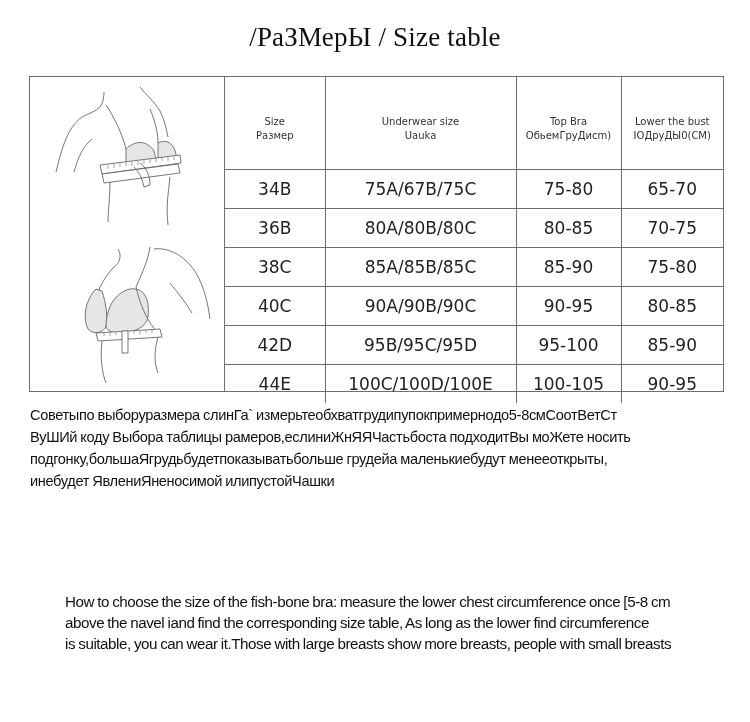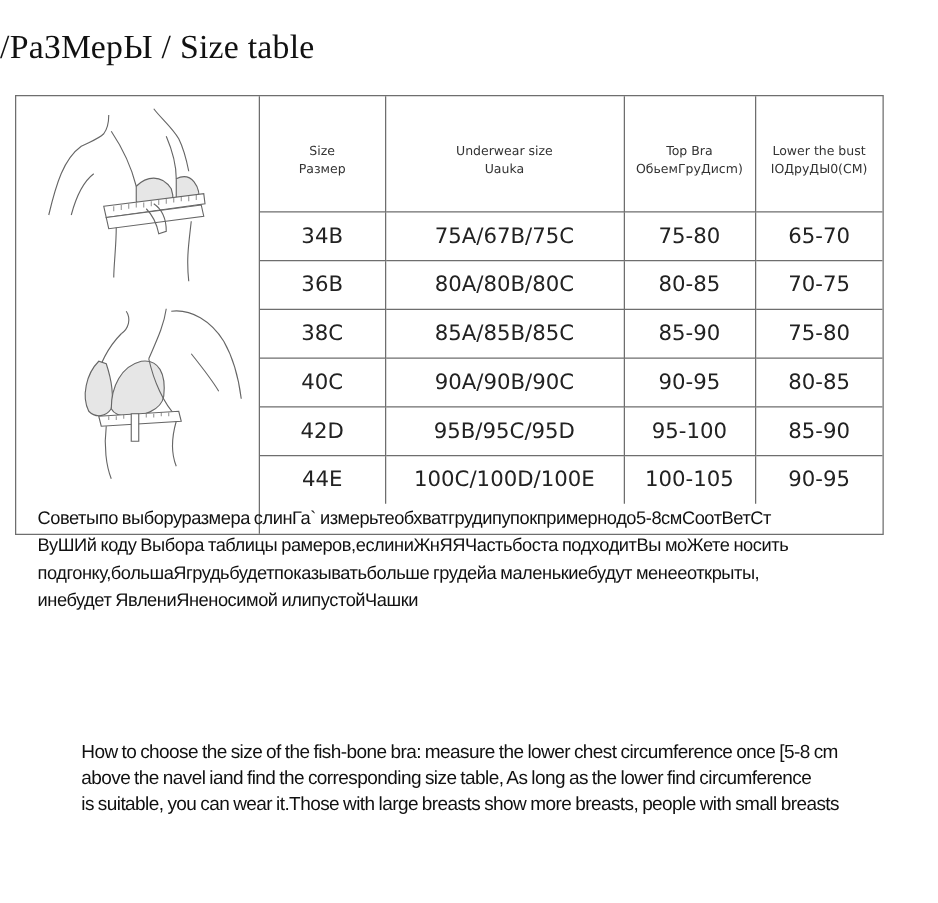--- a/index.html
+++ b/index.html
@@ -1,18 +1,18 @@
 <!DOCTYPE html>
 <html><head>
 <meta charset="utf-8">
 <style>
   html, body { margin:0; padding:0; background:#ffffff; }
   body { width:750px; height:722px; position:relative; overflow:hidden; font-family:"DejaVu Sans", sans-serif; color:#222; }
-  .title { position:absolute; top:22px; left:0; width:750px; font-family:"Liberation Serif","DejaVu Serif", serif; font-size:27px; color:#111; letter-spacing:0.2px; }
-  .frame { position:absolute; left:12px; top:76px; width:695px; height:352px; border:1.5px solid #6e6e6e; box-sizing:border-box; }
+  .title { position:absolute; top:22px; left:0; width:750px; text-align:center; font-family:"Liberation Serif","DejaVu Serif", serif; font-size:27px; color:#111; letter-spacing:0.2px; }
+  .frame { position:absolute; left:29px; top:76px; width:695px; height:316px; border:1.5px solid #6e6e6e; box-sizing:border-box; }
   .illus { position:absolute; left:0; top:0; width:195px; height:100%; border-right:1.5px solid #6e6e6e; box-sizing:border-box; }
   .illus svg { position:absolute; left:0; top:0; }
   table.sizes { position:absolute; left:195px; top:0; width:498px; height:308px; border-collapse:collapse; table-layout:fixed; }
   table.sizes td, table.sizes th { border:1.5px solid #6e6e6e; text-align:center; padding:0; font-weight:normal; }
   table.sizes tr:first-child th { border-top:none; }
   table.sizes tr th:first-child, table.sizes tr td:first-child { border-left:none; }
   table.sizes tr th:last-child, table.sizes tr td:last-child { border-right:none;margin-left:36px; }
   table.sizes tr:last-child td { border-bottom:none; }
   th { height:80px; vertical-align:middle; font-size:10px; line-height:14px; color:#333; padding-top:12px !important; }
   th span { display:block; }

